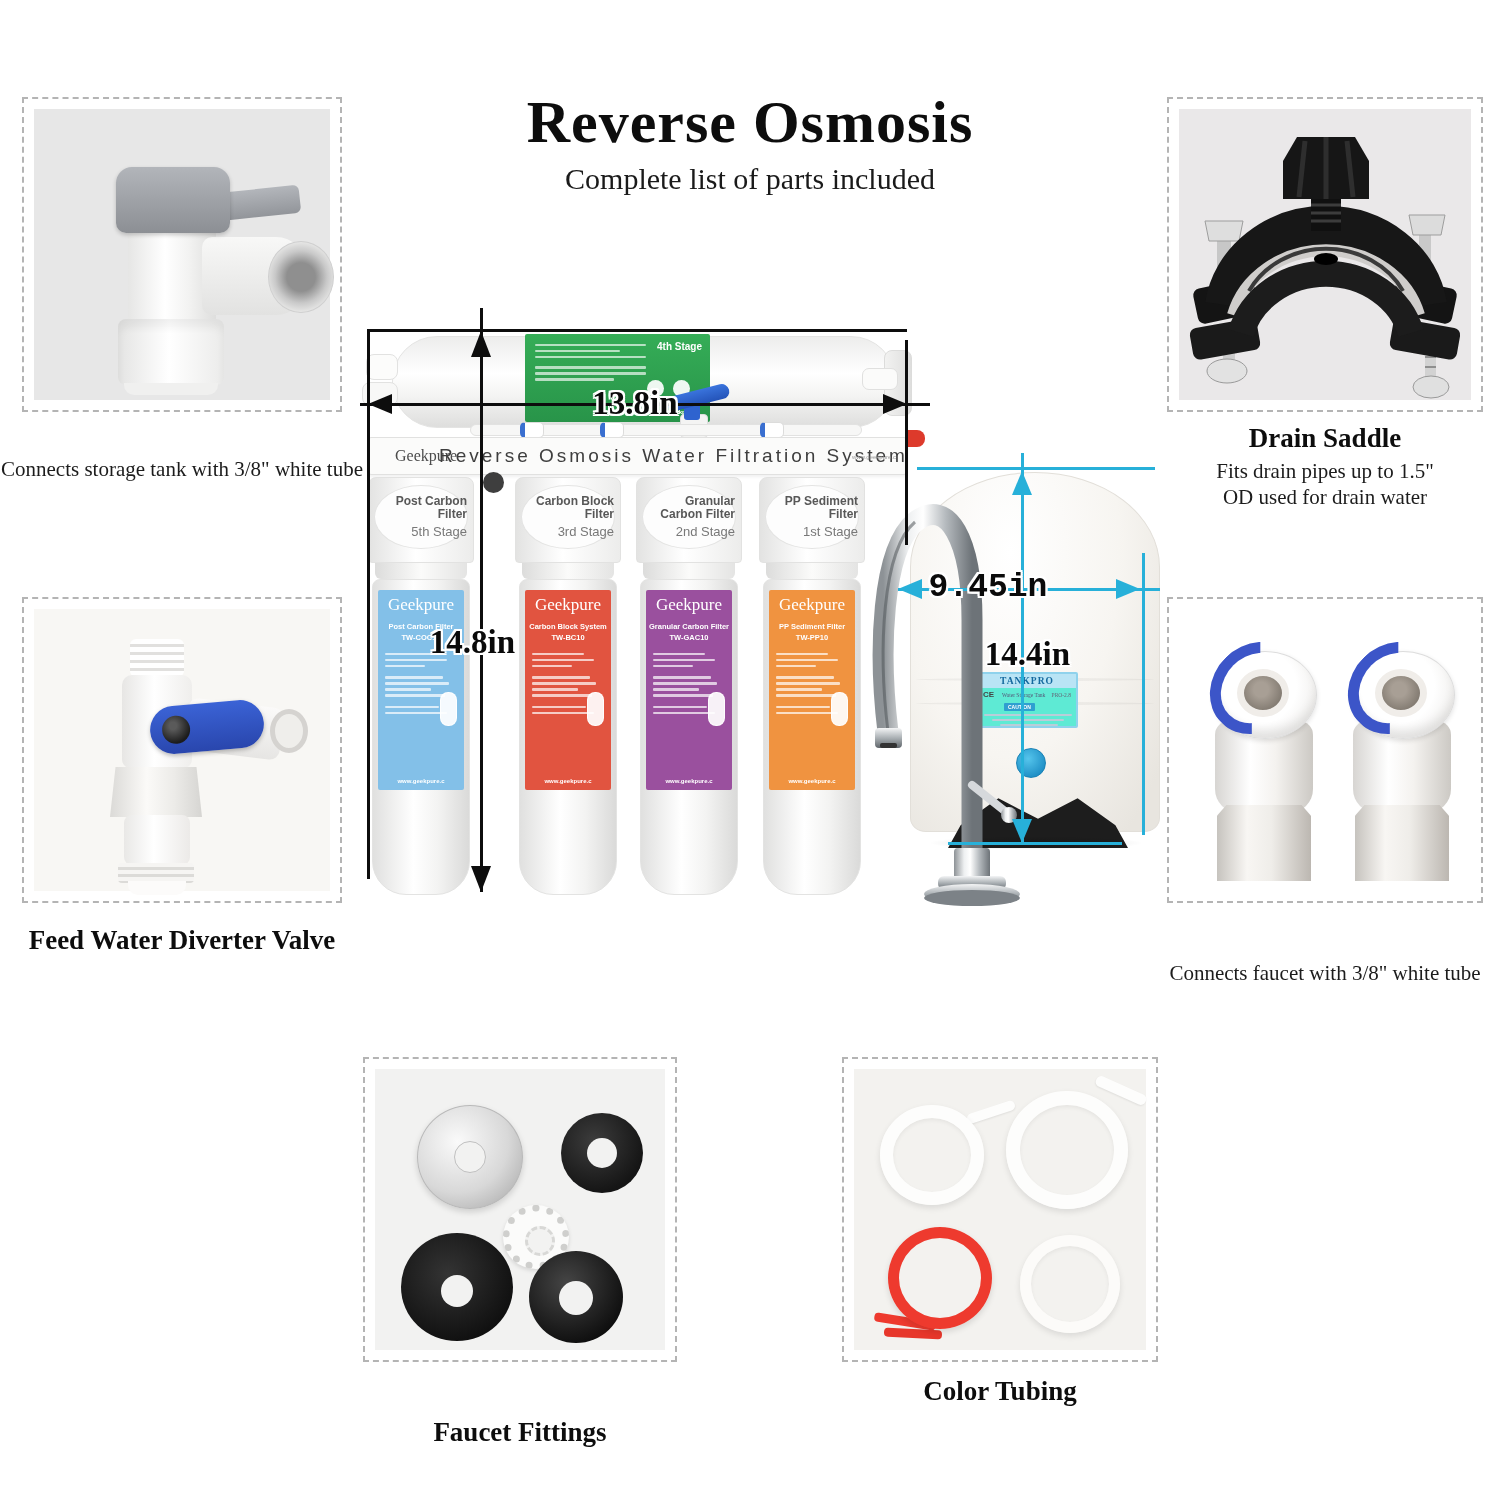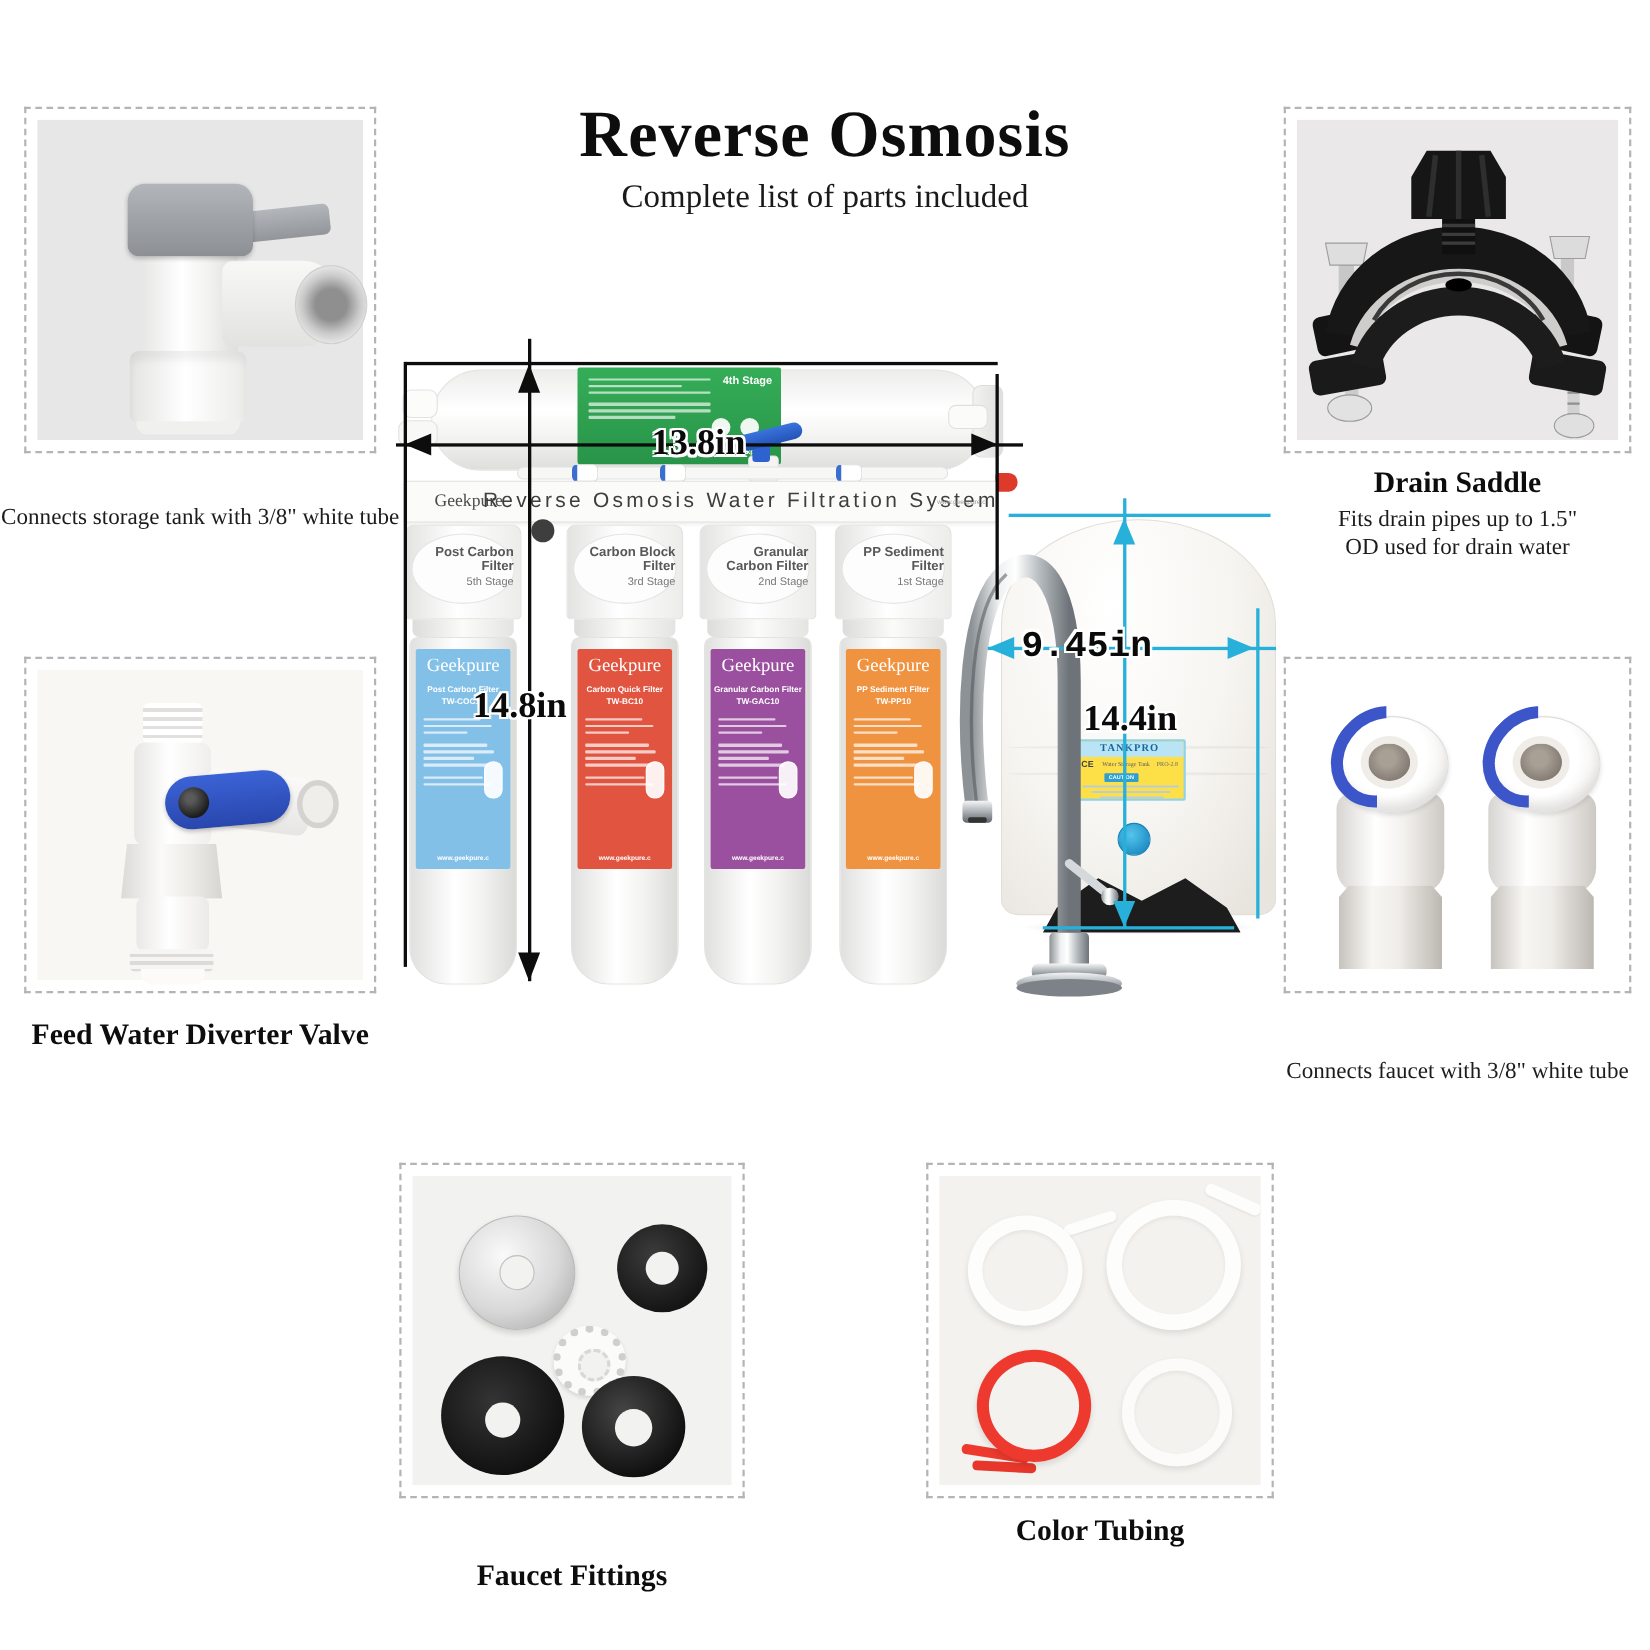--- a/index.html
+++ b/index.html
@@ -79,21 +79,21 @@
   
   .hole-in{position:absolute;border-radius:50%;background:#f2f2f1;}
 
   
   .filter{position:absolute;top:477px;width:106px;height:420px;}
   .fcap{position:relative;width:106px;height:86px;border-radius:8px 8px 4px 4px;
         background:linear-gradient(90deg,#e3e3e2,#ffffff 45%,#ececeb);border:1px solid #e2e2e1;box-sizing:border-box;}
   .foval{position:absolute;left:5px;top:7px;width:94px;height:64px;border-radius:50%;
         background:#fdfdfd;border:1px solid #e4e4e3;text-align:right;padding-top:9px;box-sizing:border-box;}
   .foval b{display:block;font-family:"Liberation Sans",sans-serif;font-size:12px;line-height:1.12;color:#585858;}
-  .fstage{display:block;margin-top:2px;font-family:"Liberation Sans",sans-serif;font-size:10px;color:#787878;}
+  .fstage{display:block;margin-top:2px;font-family:"Liberation Sans",sans-serif;font-size:13px;color:#787878;}
   .fneck{width:92px;height:16px;margin:0 auto;background:linear-gradient(90deg,#dcdcdb,#fbfbfa 50%,#e4e4e3);
         border-radius:0 0 6px 6px;}
   .fbody{width:98px;height:316px;margin:0 auto;border-radius:8px 8px 34px 34px;
         background:linear-gradient(90deg,#e0e0df,#ffffff 42%,#f3f3f2 68%,#dadad9);border:1px solid #e3e3e2;box-sizing:border-box;}
   .flabel{position:relative;width:86px;height:200px;margin:10px auto 0;border-radius:2px;padding-top:5px;box-sizing:border-box;}
   .fbrand{text-align:center;color:#fff;font-size:17px;font-family:"Liberation Serif",serif;}
   .fmodel{margin-top:6px;text-align:center;color:#fff;font-family:"Liberation Sans",sans-serif;
           font-size:7.5px;font-weight:bold;line-height:1.5;}
   .flabel i{display:block;height:2.5px;background:rgba(255,255,255,.7);margin:3.5px 7px 0;border-radius:1px;}
   .flabel i.g{margin-top:9px;}
@@ -121,21 +121,21 @@
   .tube{position:absolute;background:#f7f7f6;border:1px solid #e2e2e1;border-radius:6px;box-sizing:border-box;}
   .tconn{position:absolute;width:24px;height:16px;background:#fff;border:1px solid #dcdcdb;border-radius:5px;
         border-left:5px solid #3a6fd0;box-sizing:border-box;}
 
   
   .tank{position:absolute;left:910px;top:470px;width:250px;height:380px;}
   .tank .shell{position:absolute;left:0;top:2px;width:250px;height:360px;
         border-radius:125px 125px 16px 16px / 95px 95px 14px 14px;
         background:radial-gradient(ellipse at 40% 22%,#ffffff,#f7f5f1 52%,#e8e5df 90%);border:1px solid #e2dfd9;box-sizing:border-box;}
   .tank .seam{position:absolute;left:6px;width:238px;height:3px;background:rgba(0,0,0,.045);border-radius:50%;}
-  .tlabel{position:absolute;left:66px;top:202px;width:102px;height:56px;background:#fde047;
+  .tlabel{position:absolute;left:66px;top:202px;width:102px;height:56px;background:#5eead4;
         border:2px solid #8fd2ec;box-sizing:border-box;border-radius:2px;overflow:hidden;}
   .tlabel .thead{height:14px;background:#b9e4f5;text-align:center;font-size:9.5px;font-weight:bold;
         color:#14689e;letter-spacing:1px;line-height:14px;}
   .tlabel .trow{position:relative;height:14px;}
   .tce{position:absolute;left:5px;top:2px;font-size:8px;font-weight:bold;color:#444;font-family:"Liberation Sans",sans-serif;}
   .twst{position:absolute;left:24px;top:4px;font-size:5.5px;color:#557;}
   .tmodel{position:absolute;right:5px;top:4px;font-size:5.5px;color:#667;}
   .tcaut{position:absolute;left:26px;top:1px;font-size:5px;font-weight:bold;color:#fff;background:#2f9fd0;
         padding:1px 4px;border-radius:1px;font-family:"Liberation Sans",sans-serif;}
   .tline{position:absolute;height:2px;background:#b9cdd8;border-radius:1px;}
@@ -383,21 +383,21 @@
         <div class="foval">
           <b>Carbon Block</b>
           <b>Filter</b>
           <span class="fstage">3rd Stage</span>
         </div>
       </div>
       <div class="fneck"></div>
       <div class="fbody">
         <div class="flabel" style="background: rgb(225, 84, 64);">
           <div class="fbrand">Geekpure</div>
-          <div class="fmodel"><span>Carbon Quick Filter</span><br>
+          <div class="fmodel"><span>Carbon Block System</span><br>
             <span>TW-BC10</span></div>
           <i class="g" style="width:52px;"></i>
             <i style="width:62px;"></i>
             <i style="width:40px;"></i>
           <i class="g" style="width:58px;"></i>
             <i style="width:64px;"></i>
             <i style="width:46px;"></i>
             <i style="width:60px;"></i>
           <i class="g" style="width:54px;"></i>
             <i style="width:62px;"></i>

